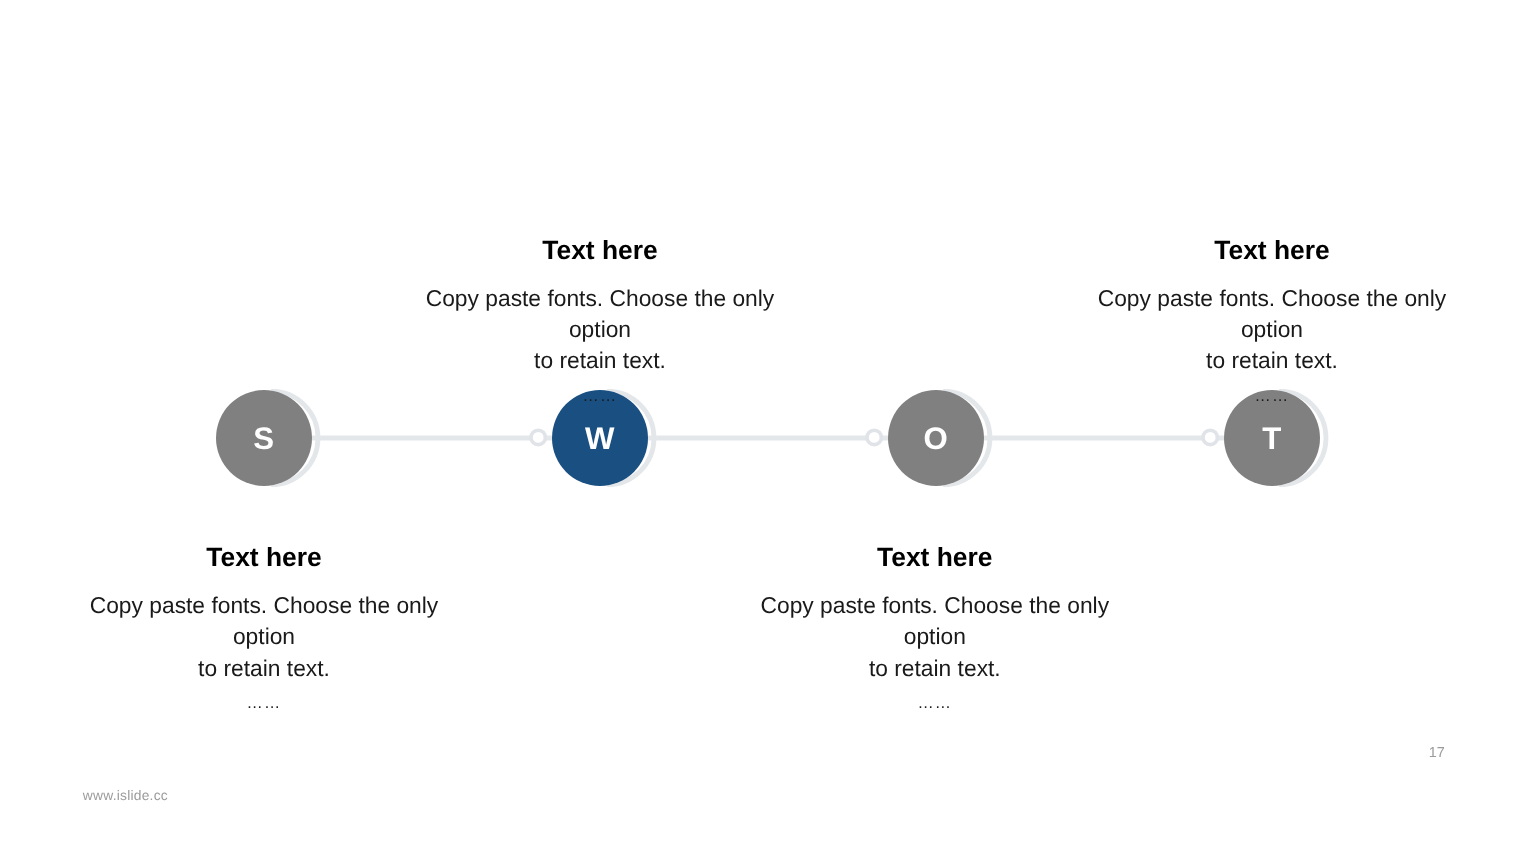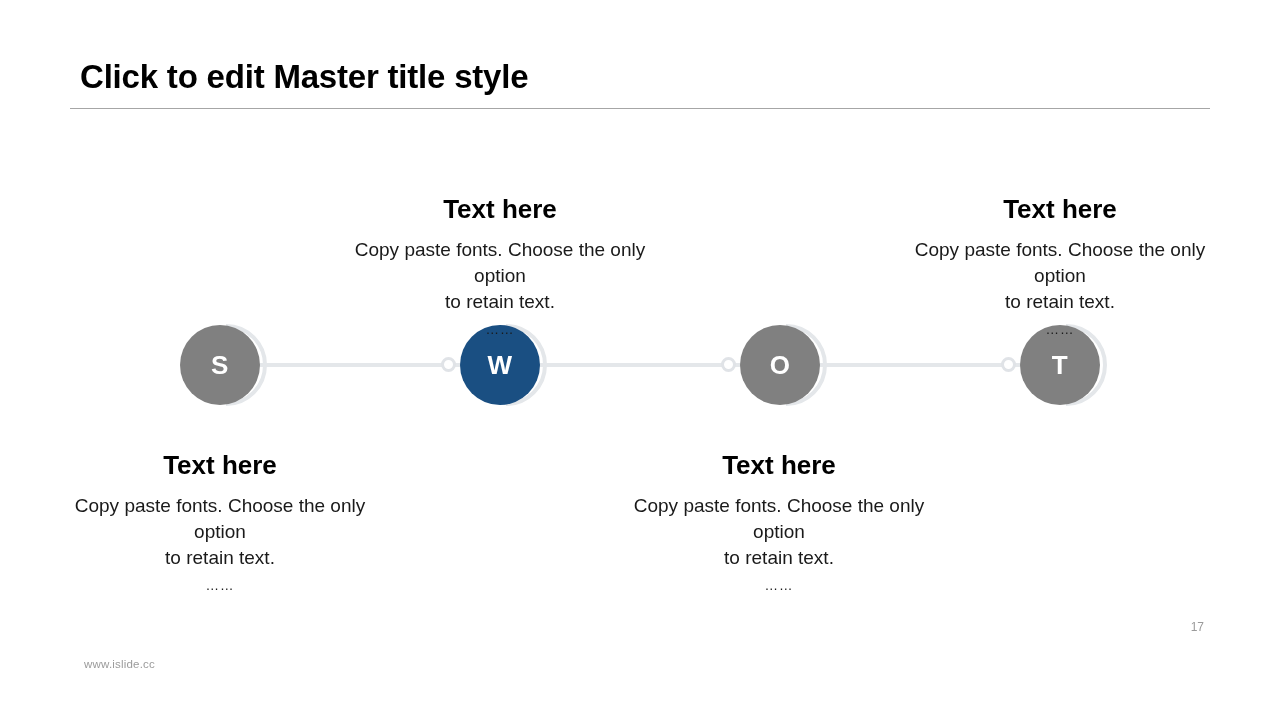--- a/index.html
+++ b/index.html
@@ -110,21 +110,21 @@
     user-select: none;
   }
 
   
   .text-block {
     position: absolute;
     width: 300px;
     text-align: center;
   }
   .tb-heading {
-    font-size: 26px;
+    font-size: 22px;
     font-weight: bold;
     color: #000000;
     line-height: 28px;
     margin: 0 0 14px 0;
   }
   .tb-body {
     font-size: 19px;
     color: #1a1a1a;
     line-height: 26px;
     margin: 0;
@@ -133,43 +133,39 @@
     font-size: 13.5px;
     color: #1a1a1a;
     line-height: 26px;
     margin: 2px 0 0 0;
     letter-spacing: 1px;
   }
 
   
   .footer-url {
     position: absolute;
-    left: 84px;
+    left: 69px;
     top: 658px;
     font-size: 11.5px;
     color: #9b9b9b;
     letter-spacing: 0.2px;
   }
   .footer-page {
     position: absolute;
     right: 76px;
     top: 620px;
     font-size: 12px;
     color: #9b9b9b;
   }
 </style>
 </head>
 <body>
 
 <div class="slide">
 
-  <div class="title-block">
-    <div class="title-text">Click to edit Master title style</div>
-    <div class="title-rule"></div>
-  </div>
 
   <div class="track"></div>
 
   <div id="connector-dots">
       <div class="node-dot" style="left: 441px;"></div>
       <div class="node-dot" style="left: 721px;"></div>
       <div class="node-dot" style="left: 1001px;"></div>
     </div>
 
   <div id="circle-group">

